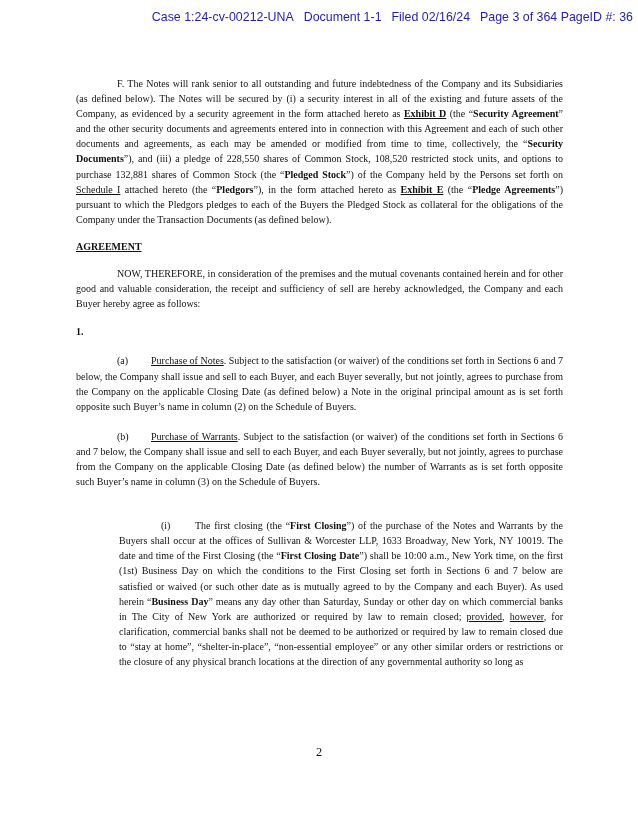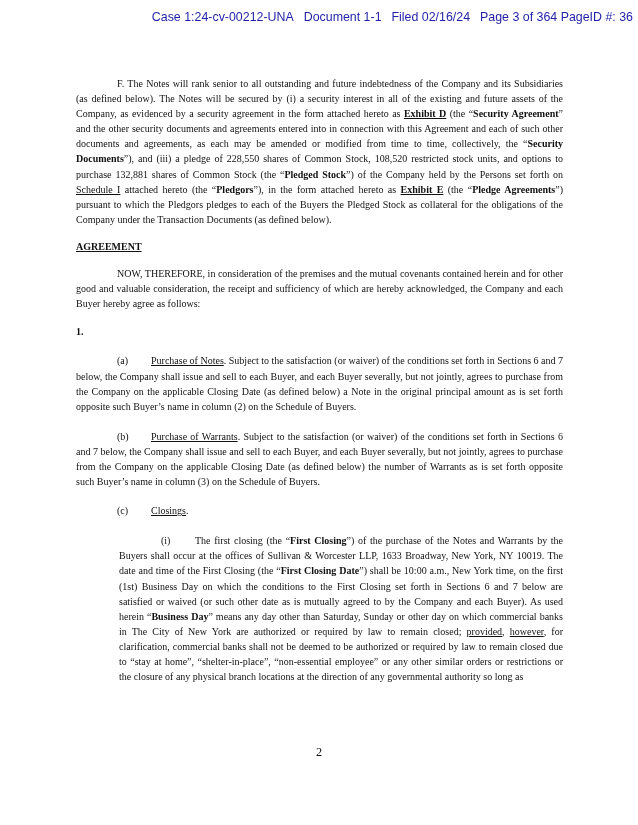--- a/index.html
+++ b/index.html
@@ -36,36 +36,35 @@
 <div class="header"><span>Case 1:24-cv-00212-UNA</span><span>Document 1-1</span><span>Filed 02/16/24</span><span>Page 3 of 364 PageID #: 36</span></div>
 
 <div class="page">
 
   <p class="p indent"><span>F. The Notes will rank senior to all outstanding and future indebtedness of the Company and its Subsidiaries (as defined below). The Notes will be secured by (i) a security interest in all of the existing and future assets of the Company, as evidenced by a security agreement in the form attached hereto as </span><span class="b u">Exhibit D</span><span> (the “</span><span class="b">Security Agreement</span><span>” and the other security documents and agreements entered into in connection with this Agreement and each of such other documents and agreements, as each may be amended or modified from time to time, collectively, the “</span><span class="b">Security Documents</span><span>”), and (iii) a pledge of 228,550 shares of Common Stock, 108,520 restricted stock units, and options to purchase 132,881 shares of Common Stock (the “</span><span class="b">Pledged Stock</span><span>”) of the Company held by the Persons set forth on </span><span class="u">Schedule I</span><span> attached hereto (the “</span><span class="b">Pledgors</span><span>”), in the form attached hereto as </span><span class="b u">Exhibit E</span><span> (the “</span><span class="b">Pledge Agreements</span><span>”) pursuant to which the Pledgors pledges to each of the Buyers the Pledged Stock as collateral for the obligations of the Company under the Transaction Documents (as defined below).</span></p>
 
   <div class="gap" style="height:12px"></div>
   <p class="p center b u">AGREEMENT</p>
   <div class="gap" style="height:12px"></div>
 
-  <p class="p indent">NOW, THEREFORE, in consideration of the premises and the mutual covenants contained herein and for other good and valuable consideration, the receipt and sufficiency of which are hereby acknowledged, the Company and each Buyer hereby agree as follows:</p>
+  <p class="p indent">NOW, THEREFORE, in consideration of the premises and the mutual covenants contained herein and for other good and valuable consideration, the receipt and sufficiency of sell are hereby acknowledged, the Company and each Buyer hereby agree as follows:</p>
 
   <div class="gap" style="height:13px"></div>
   <div class="heading">
     <span class="num">1.</span>
   </div>
   <div class="gap" style="height:14px"></div>
 
   <p class="p indent"><span class="sub">(a)</span><span class="u">Purchase of Notes</span><span>. Subject to the satisfaction (or waiver) of the conditions set forth in Sections 6 and 7 below, the Company shall issue and sell to each Buyer, and each Buyer severally, but not jointly, agrees to purchase from the Company on the applicable Closing Date (as defined below) a Note in the original principal amount as is set forth opposite such Buyer’s name in column (2) on the Schedule of Buyers.</span></p>
 
   <div class="gap" style="height:15px"></div>
 
   <p class="p indent"><span class="sub">(b)</span><span class="u">Purchase of Warrants</span><span>. Subject to the satisfaction (or waiver) of the conditions set forth in Sections 6 and 7 below, the Company shall issue and sell to each Buyer, and each Buyer severally, but not jointly, agrees to purchase from the Company on the applicable Closing Date (as defined below) the number of Warrants as is set forth opposite such Buyer’s name in column (3) on the Schedule of Buyers.</span></p>
 
   <div class="gap" style="height:14px"></div>
 
-  <p class="p indent"><span class="sub">(c)</span><span class="u">Closings</span><span>.</span></p>
 
   <div class="gap" style="height:15px"></div>
 
   <p class="p indented-block" style="text-indent:42px"><span class="sub">(i)</span><span>The first closing (the “</span><span class="b">First Closing</span><span>”) of the purchase of the Notes and Warrants by the Buyers shall occur at the offices of Sullivan &amp; Worcester LLP, 1633 Broadway, New York, NY 10019. The date and time of the First Closing (the “</span><span class="b">First Closing Date</span><span>”) shall be 10:00 a.m., New York time, on the first (1st) Business Day on which the conditions to the First Closing set forth in Sections 6 and 7 below are satisfied or waived (or such other date as is mutually agreed to by the Company and each Buyer). As used herein “</span><span class="b">Business Day</span><span>” means any day other than Saturday, Sunday or other day on which commercial banks in The City of New York are authorized or required by law to remain closed; </span><span class="u">provided</span><span>, </span><span class="u">however</span><span>, for clarification, commercial banks shall not be deemed to be authorized or required by law to remain closed due to “stay at home”, “shelter-in-place”, “non-essential employee” or any other similar orders or restrictions or the closure of any physical branch locations at the direction of any governmental authority so long as</span></p>
 </div>
 
 <div class="page-number">2</div>
 
 </body></html>

